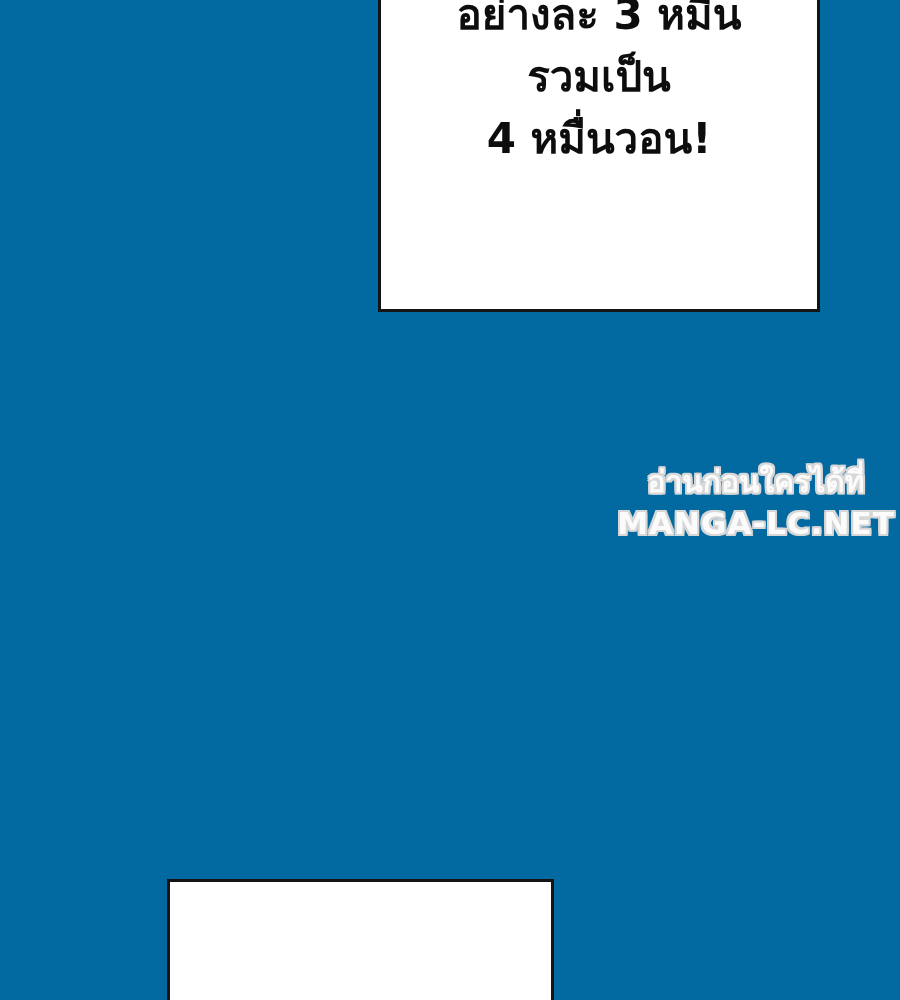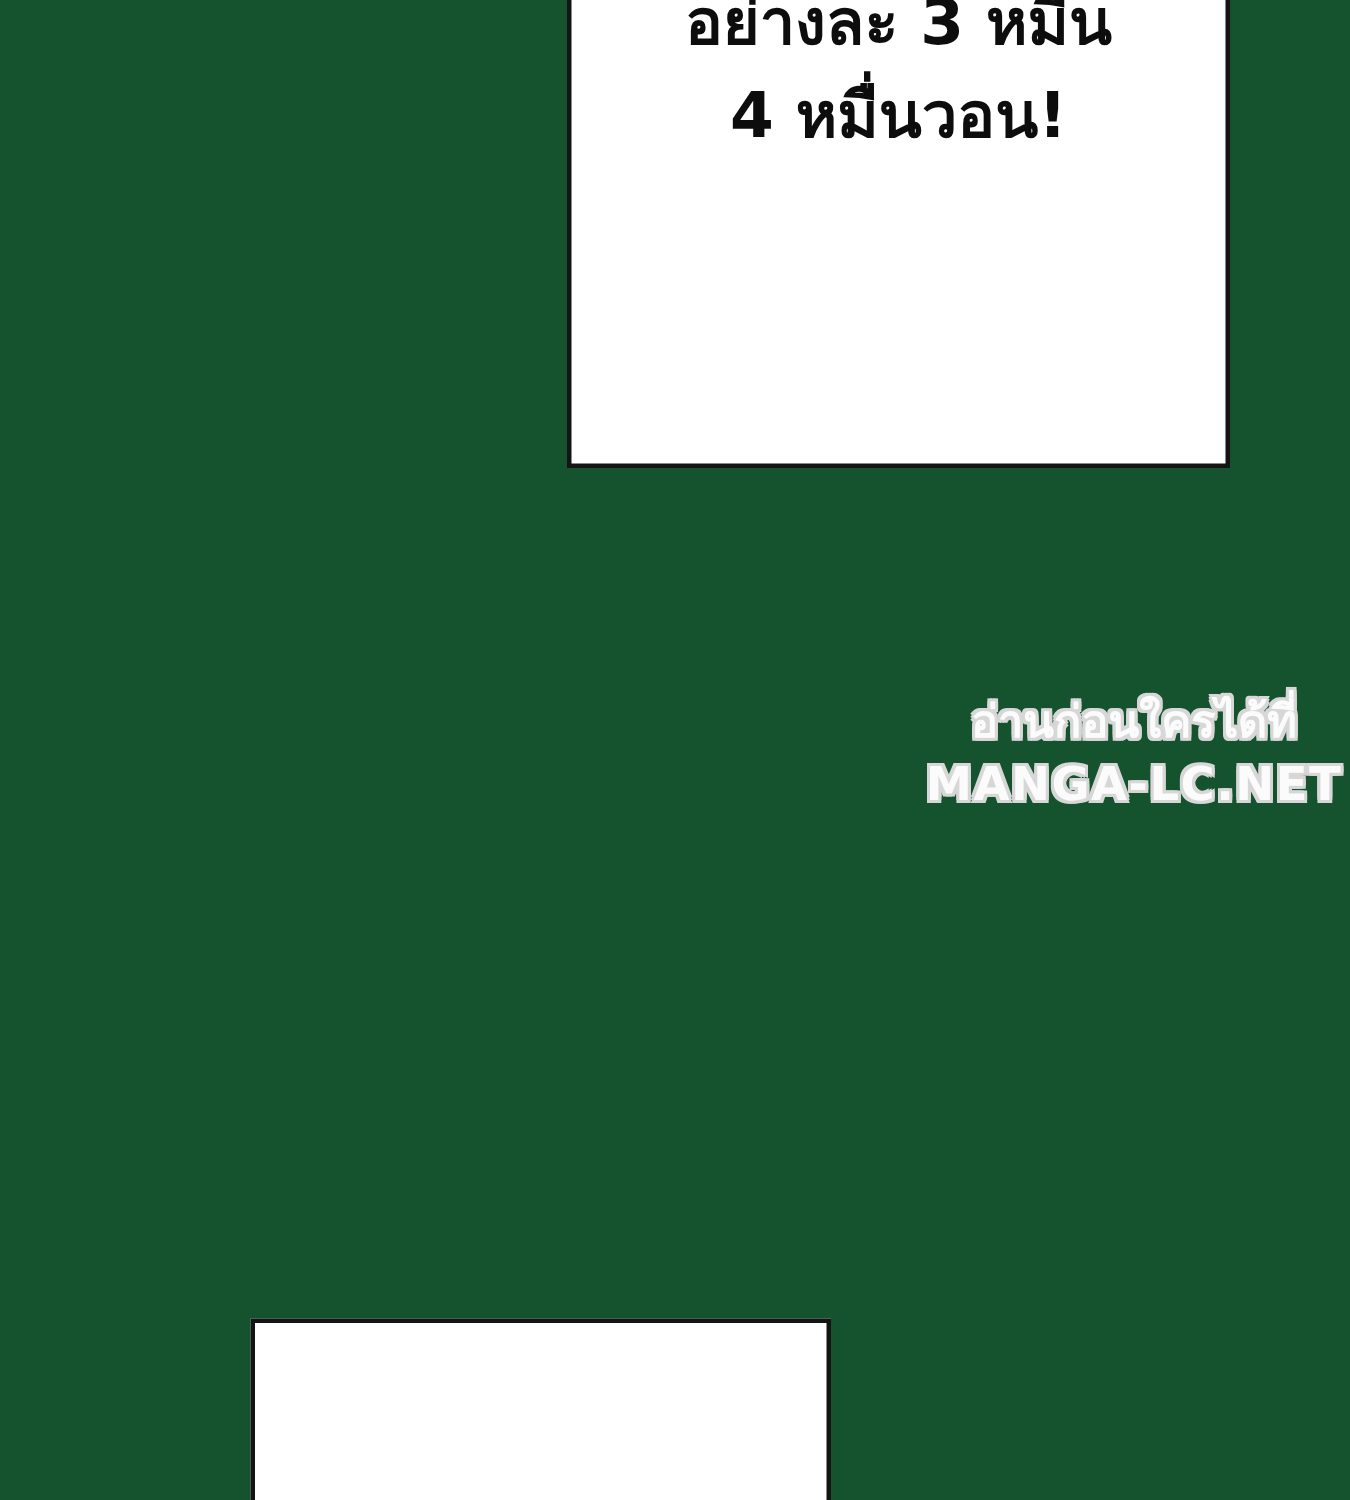--- a/index.html
+++ b/index.html
@@ -4,21 +4,21 @@
 <style>
   html, body {
     margin: 0;
     padding: 0;
     background: #ffffff;
   }
   .page {
     position: relative;
     width: 900px;
     height: 1000px;
-    background: #14532d;
+    background: #0369a1;
     overflow: hidden;
     font-family: "DejaVu Sans", "Liberation Sans", sans-serif;
   }
   .speech-box {
     position: absolute;
     box-sizing: border-box;
     background: #ffffff;
     border: 3px solid #141414;
   }
   .speech-box.top {
@@ -68,20 +68,21 @@
   }
 </style>
 </head>
 <body>
 
 <div class="page">
 
   <div class="speech-box top">
     <div class="speech-text">
       <div>อย่างละ 3 หมื่น</div>
+      <div>รวมเป็น</div>
       <div>4 หมื่นวอน!</div>
     </div>
   </div>
 
   <div class="watermark">
     <div class="wm-line1">อ่านก่อนใครได้ที่</div>
     <div class="wm-line2">MANGA-LC.NET</div>
   </div>
 
   <div class="speech-box bottom"></div>

